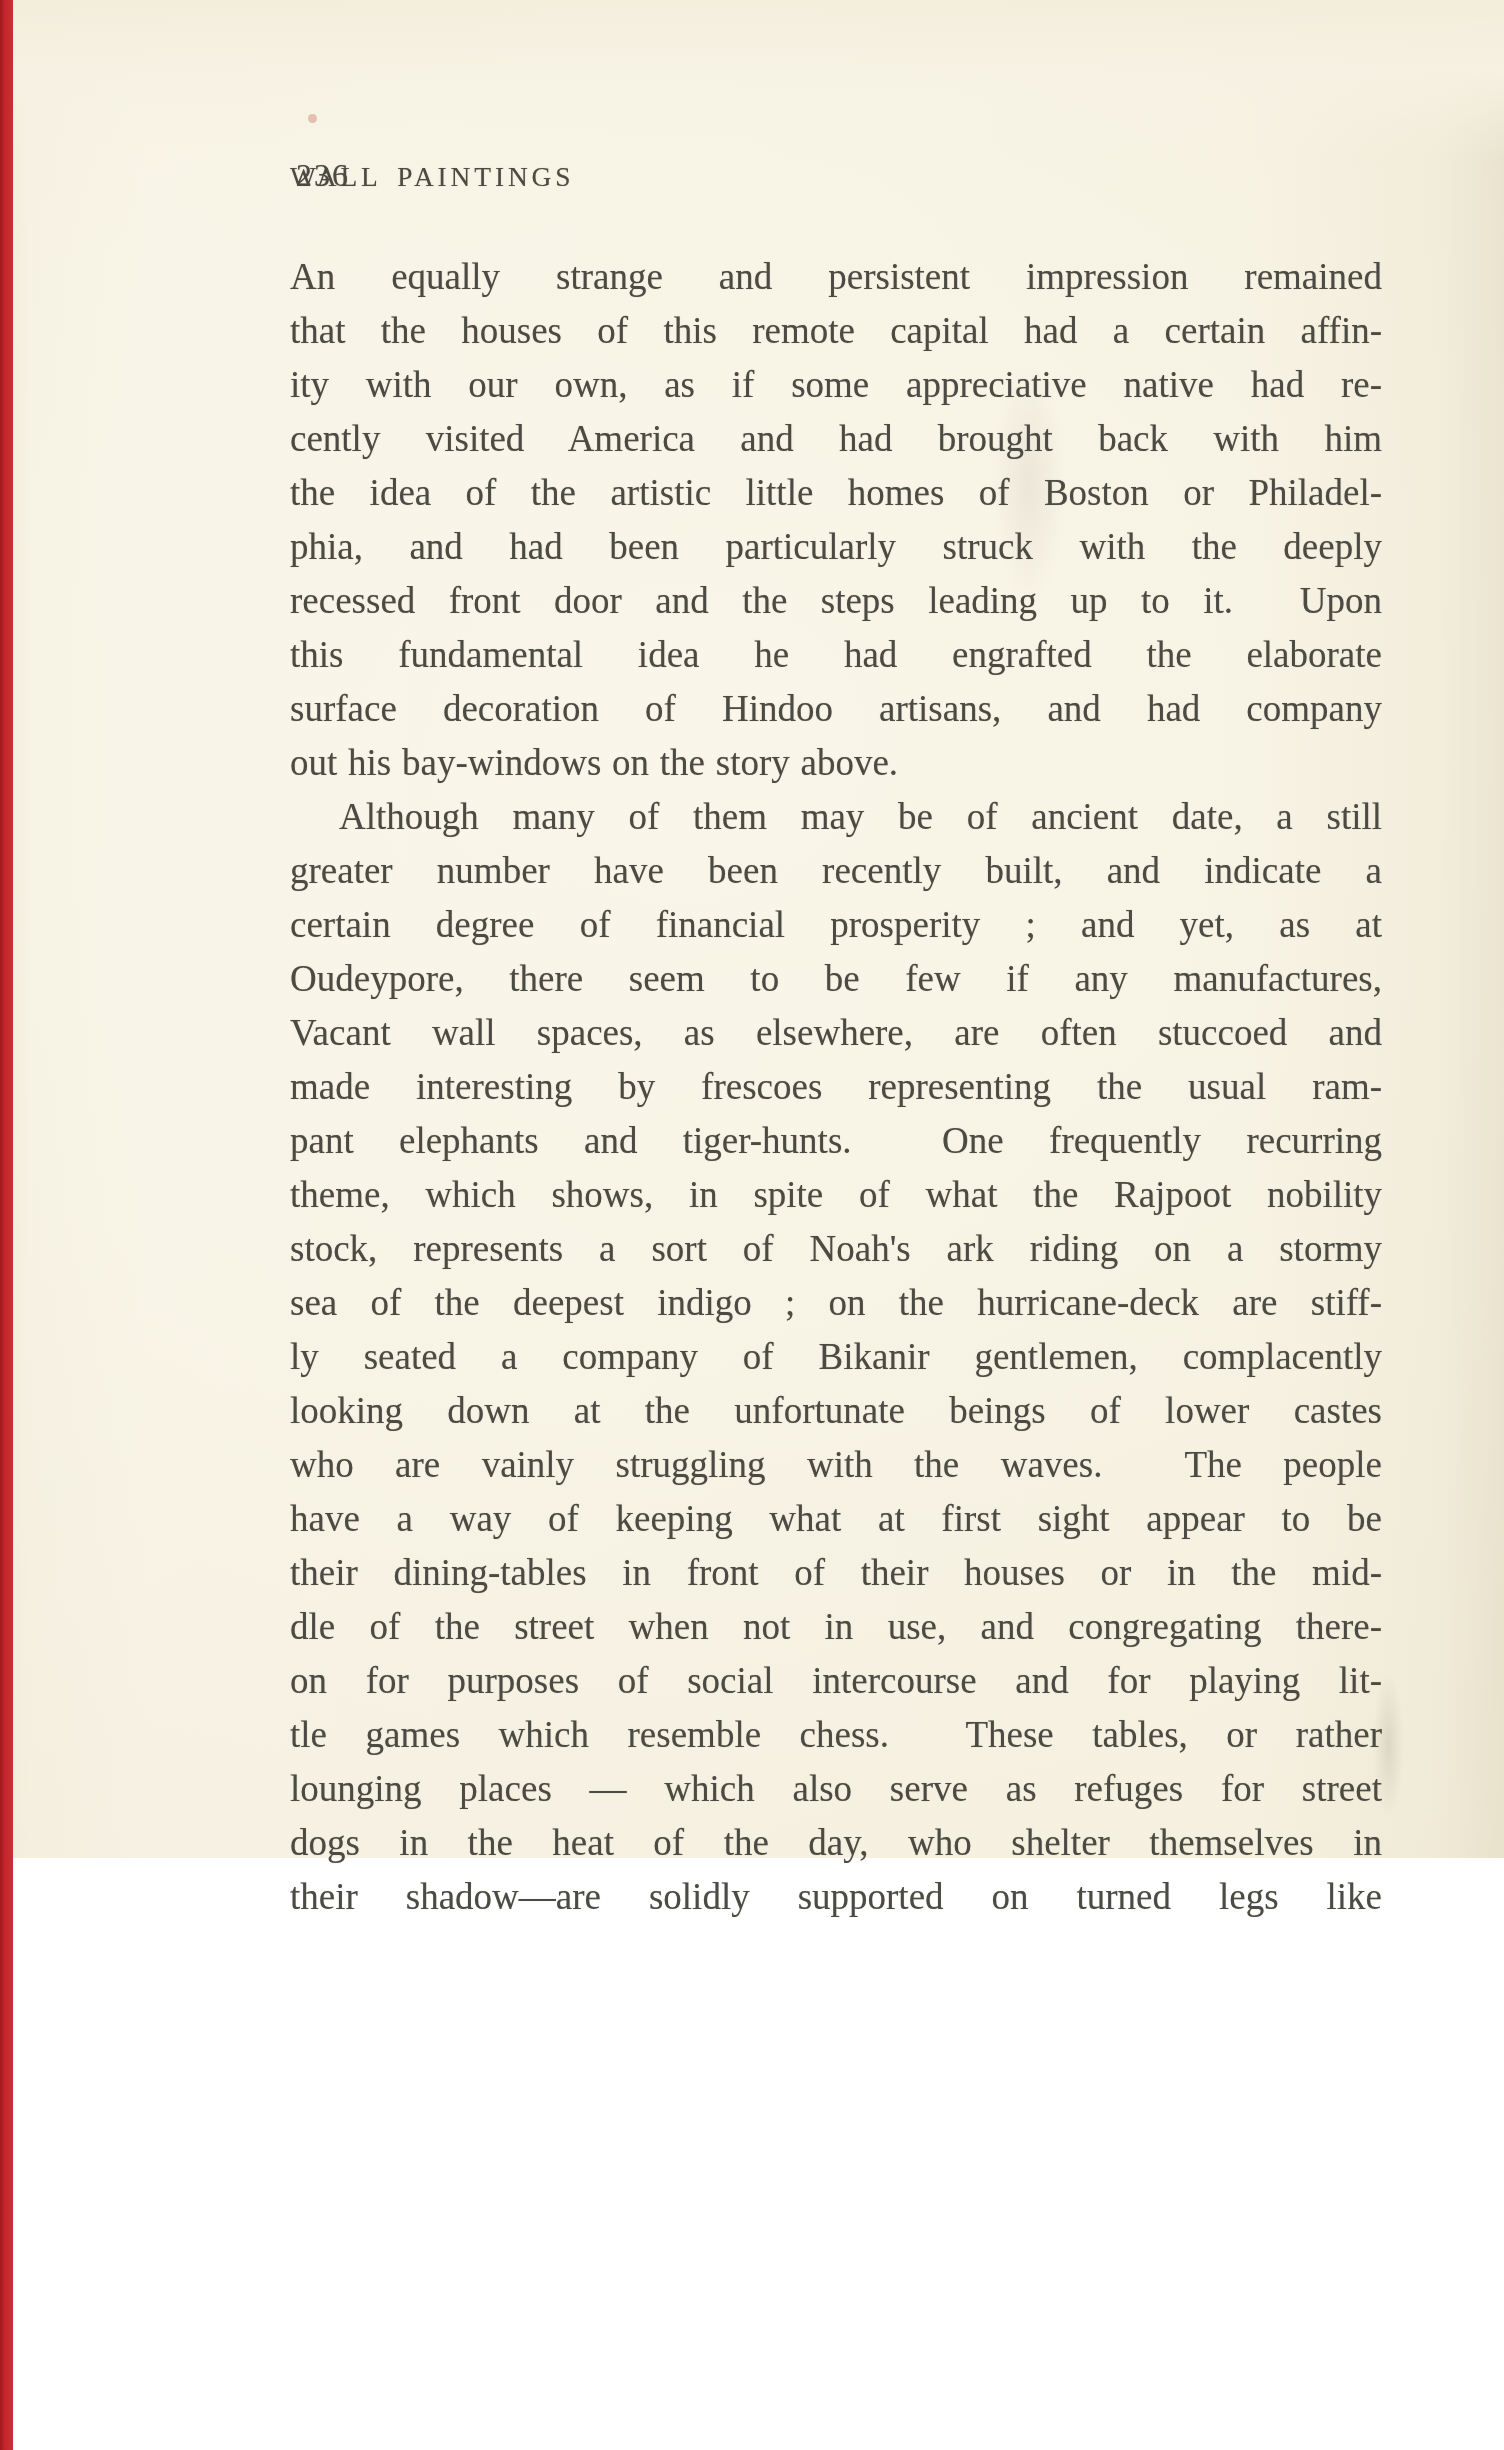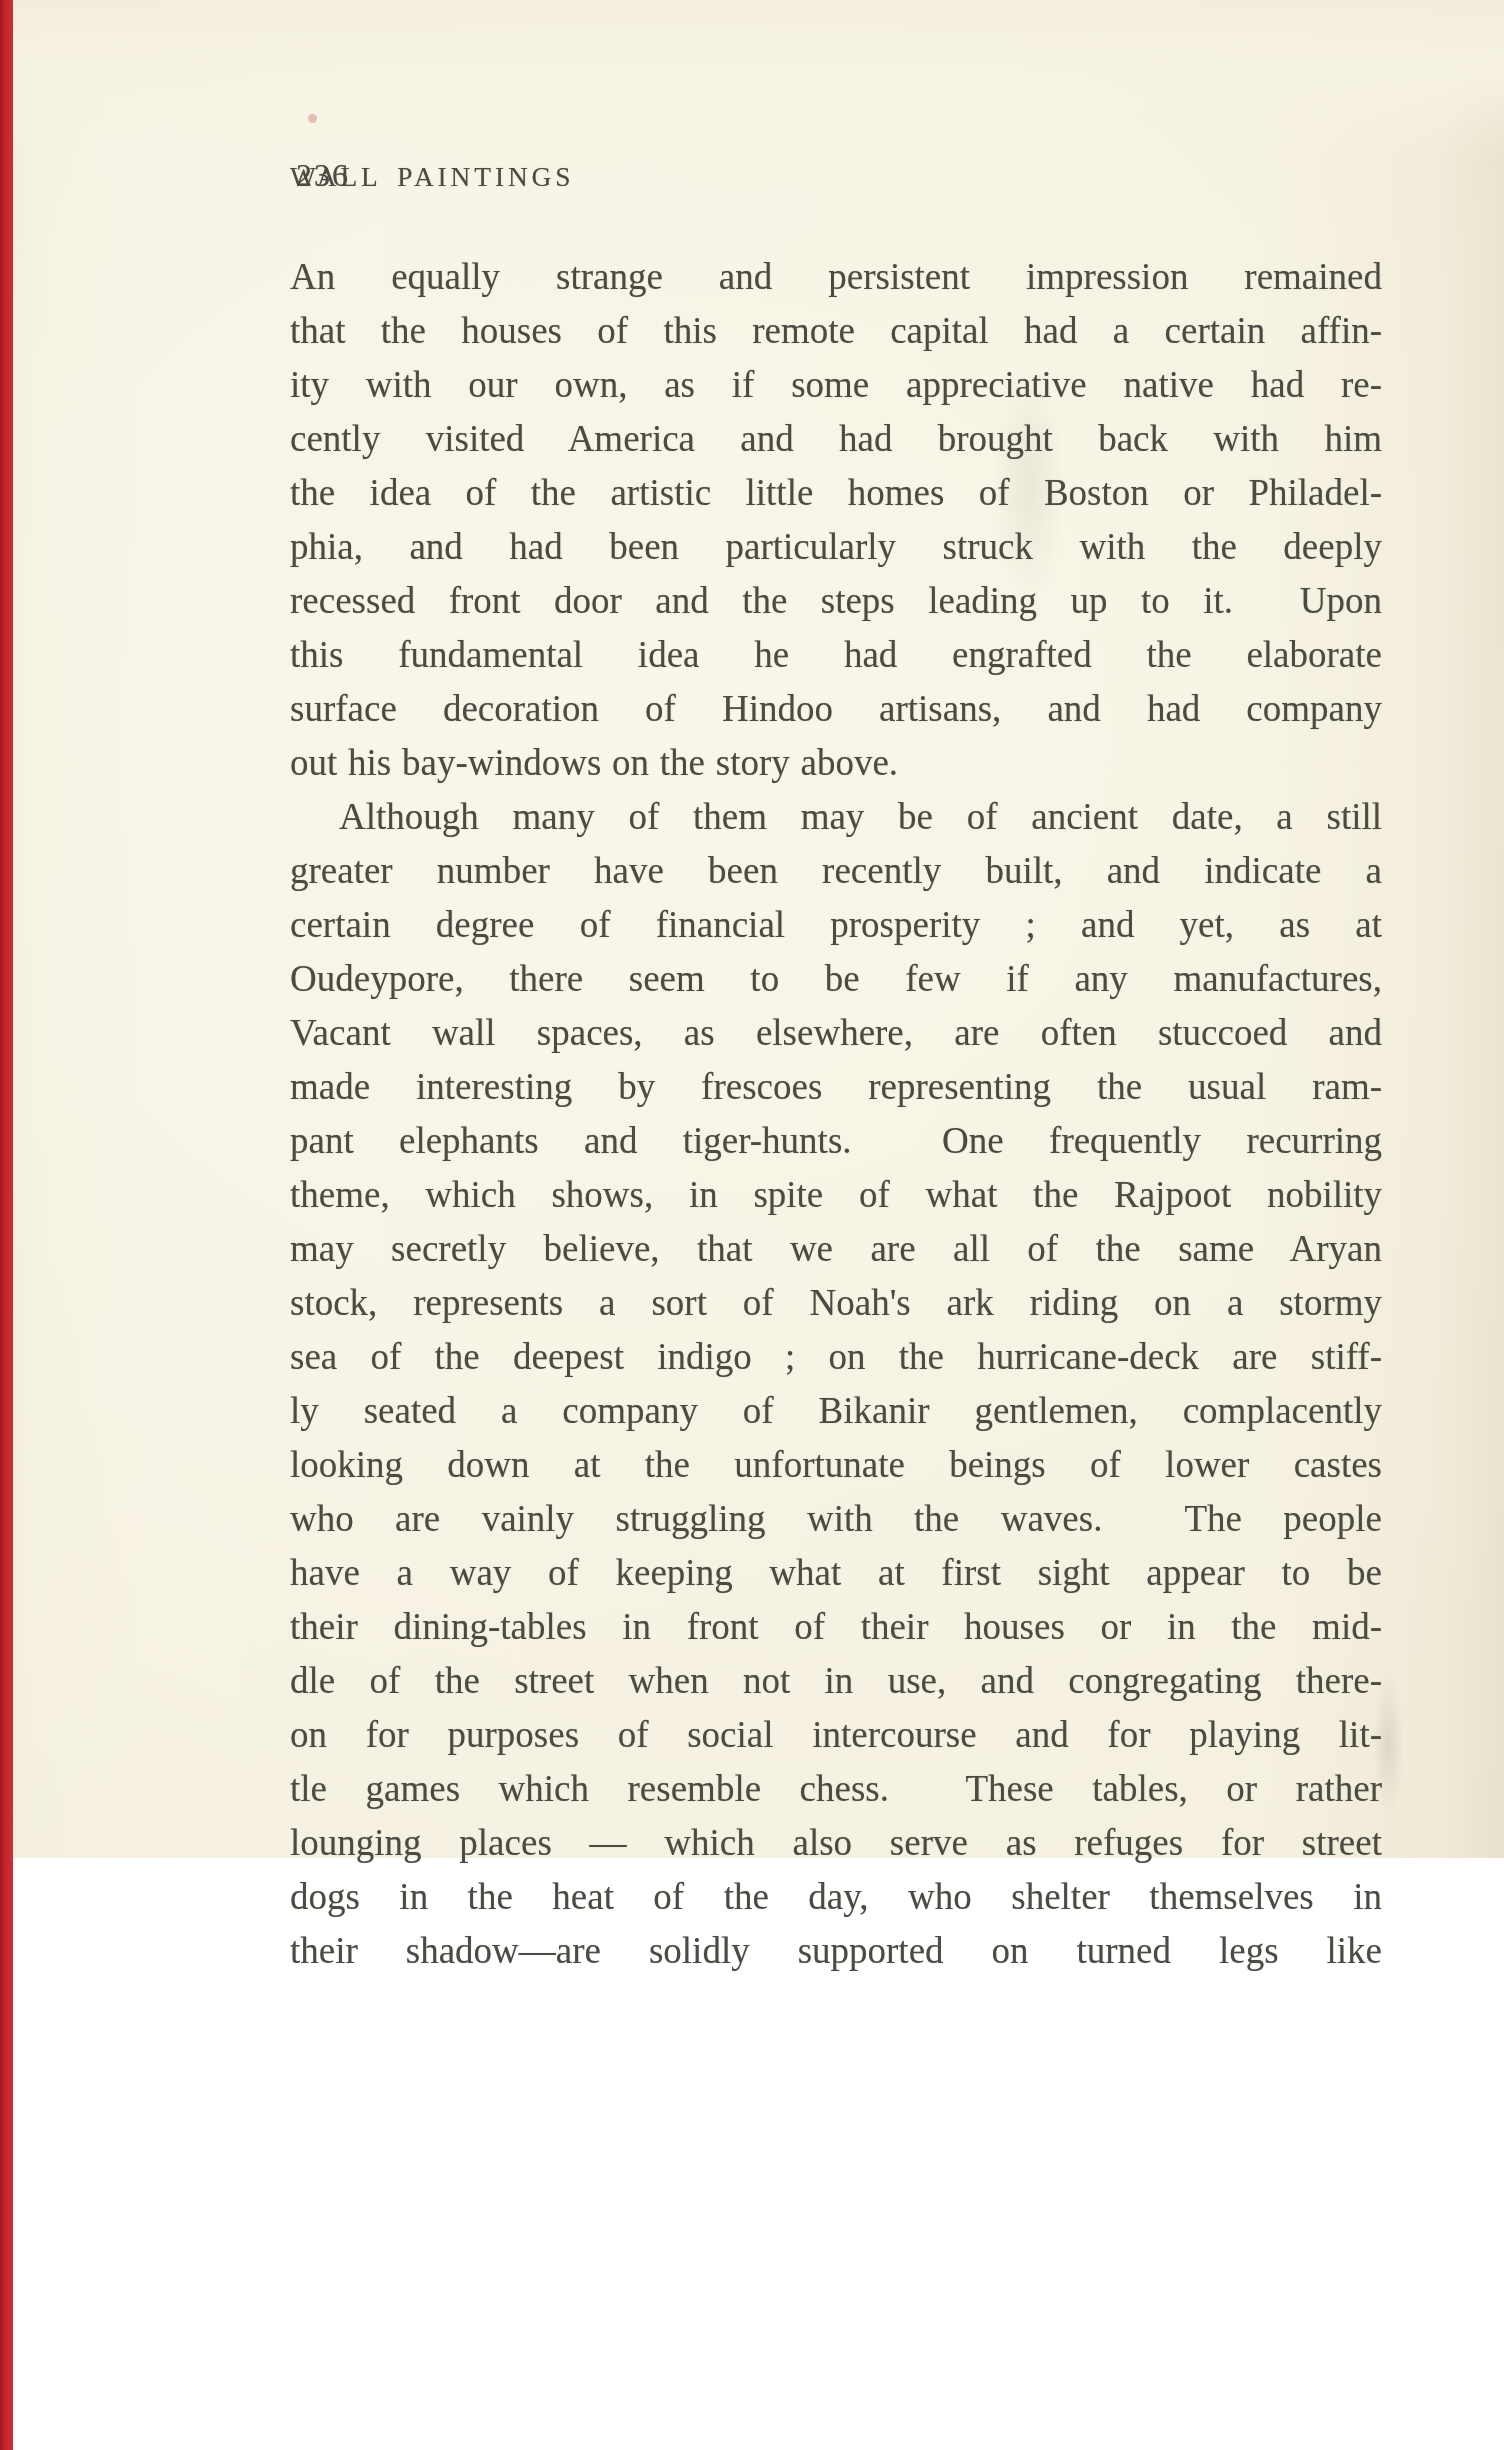--- a/index.html
+++ b/index.html
@@ -89,21 +89,20 @@
       </div>
       <div>
         <div class="line indent">Although many of them may be of ancient date, a still</div>
         <div class="line">greater number have been recently built, and indicate a</div>
         <div class="line">certain degree of financial prosperity ; and yet, as at</div>
         <div class="line">Oudeypore, there seem to be few if any manufactures,</div>
         <div class="line">Vacant wall spaces, as elsewhere, are often stuccoed and</div>
         <div class="line">made interesting by frescoes representing the usual ram-</div>
         <div class="line">pant elephants and tiger-hunts.&nbsp; One frequently recurring</div>
         <div class="line">theme, which shows, in spite of what the Rajpoot nobility</div>
-        <div class="line">may secretly believe, that we are all of the same Aryan</div>
         <div class="line">stock, represents a sort of Noah's ark riding on a stormy</div>
         <div class="line">sea of the deepest indigo ; on the hurricane-deck are stiff-</div>
         <div class="line">ly seated a company of Bikanir gentlemen, complacently</div>
         <div class="line">looking down at the unfortunate beings of lower castes</div>
         <div class="line">who are vainly struggling with the waves.&nbsp; The people</div>
         <div class="line">have a way of keeping what at first sight appear to be</div>
         <div class="line">their dining-tables in front of their houses or in the mid-</div>
         <div class="line">dle of the street when not in use, and congregating there-</div>
         <div class="line">on for purposes of social intercourse and for playing lit-</div>
         <div class="line">tle games which resemble chess.&nbsp; These tables, or rather</div>

